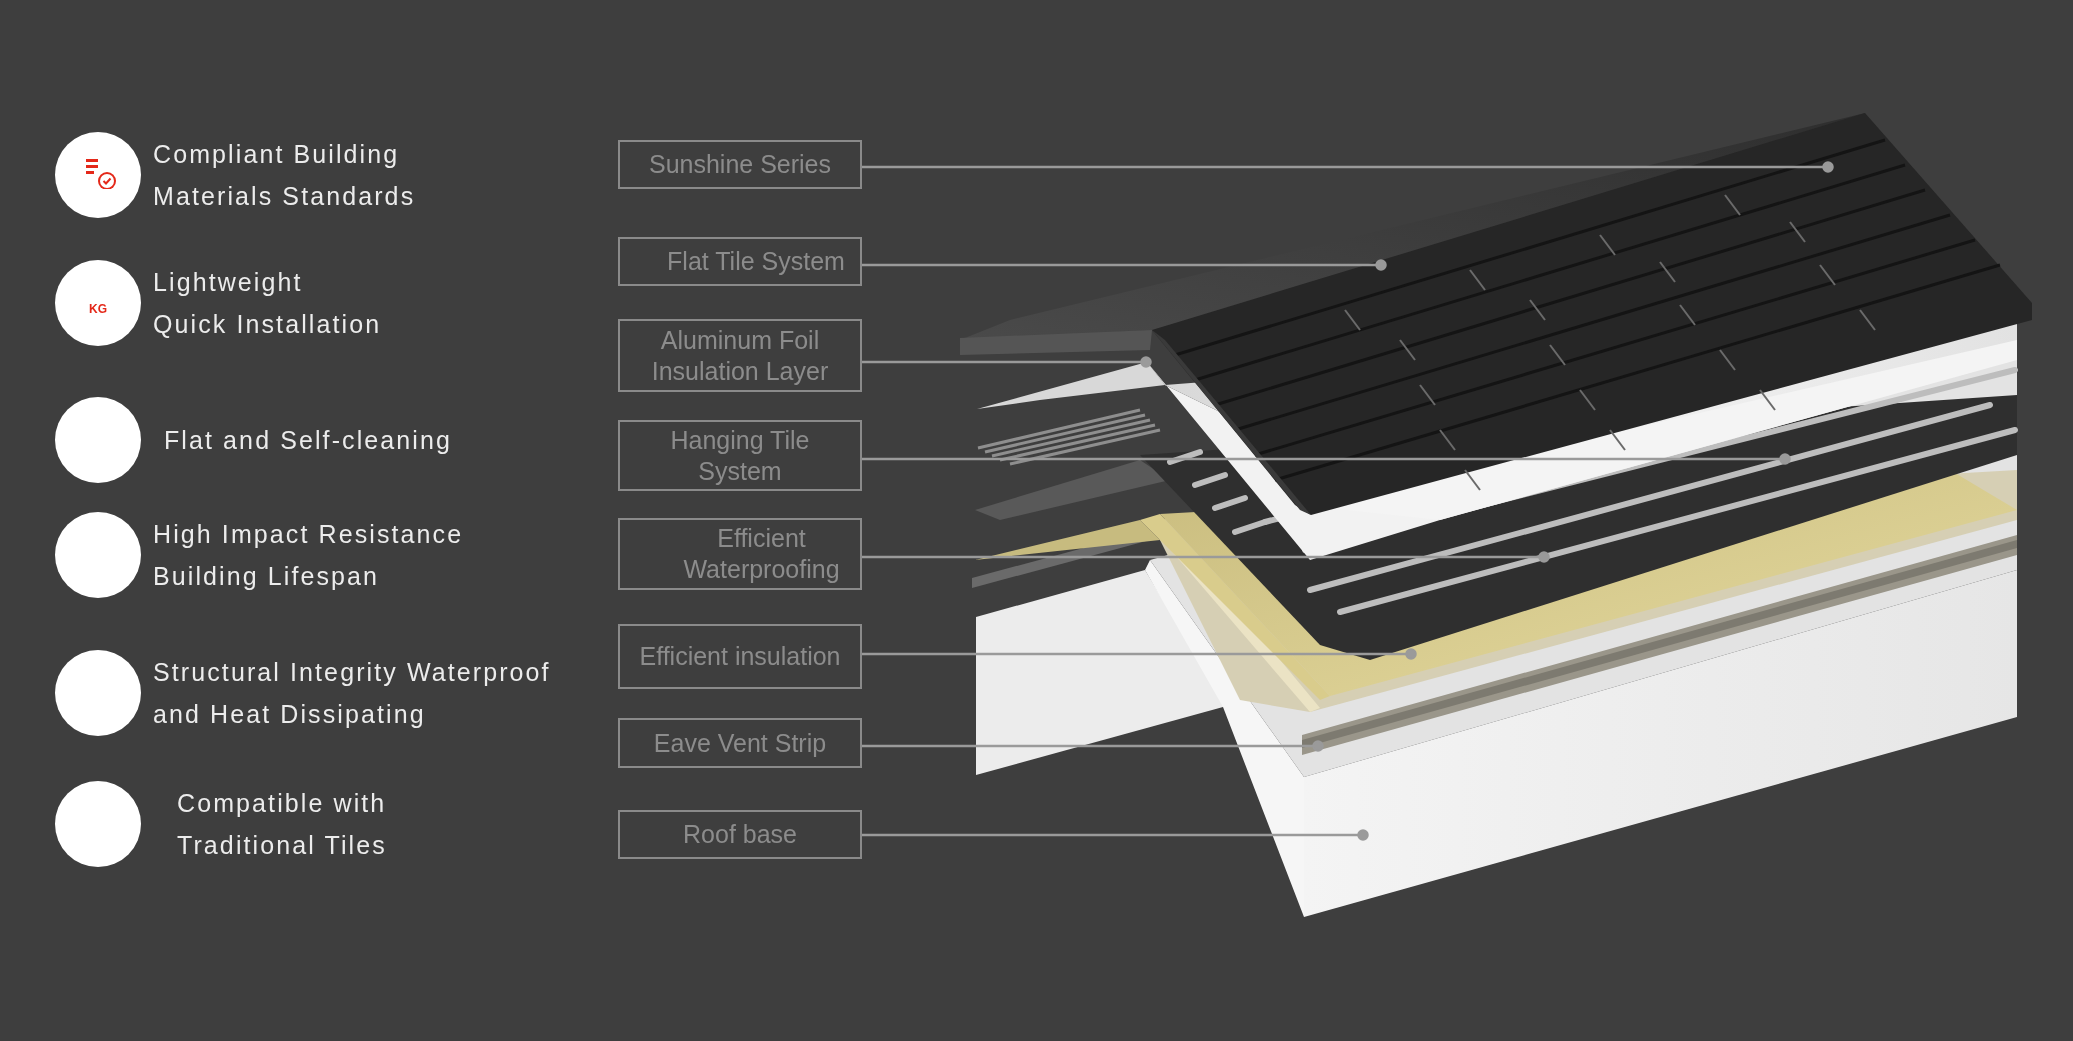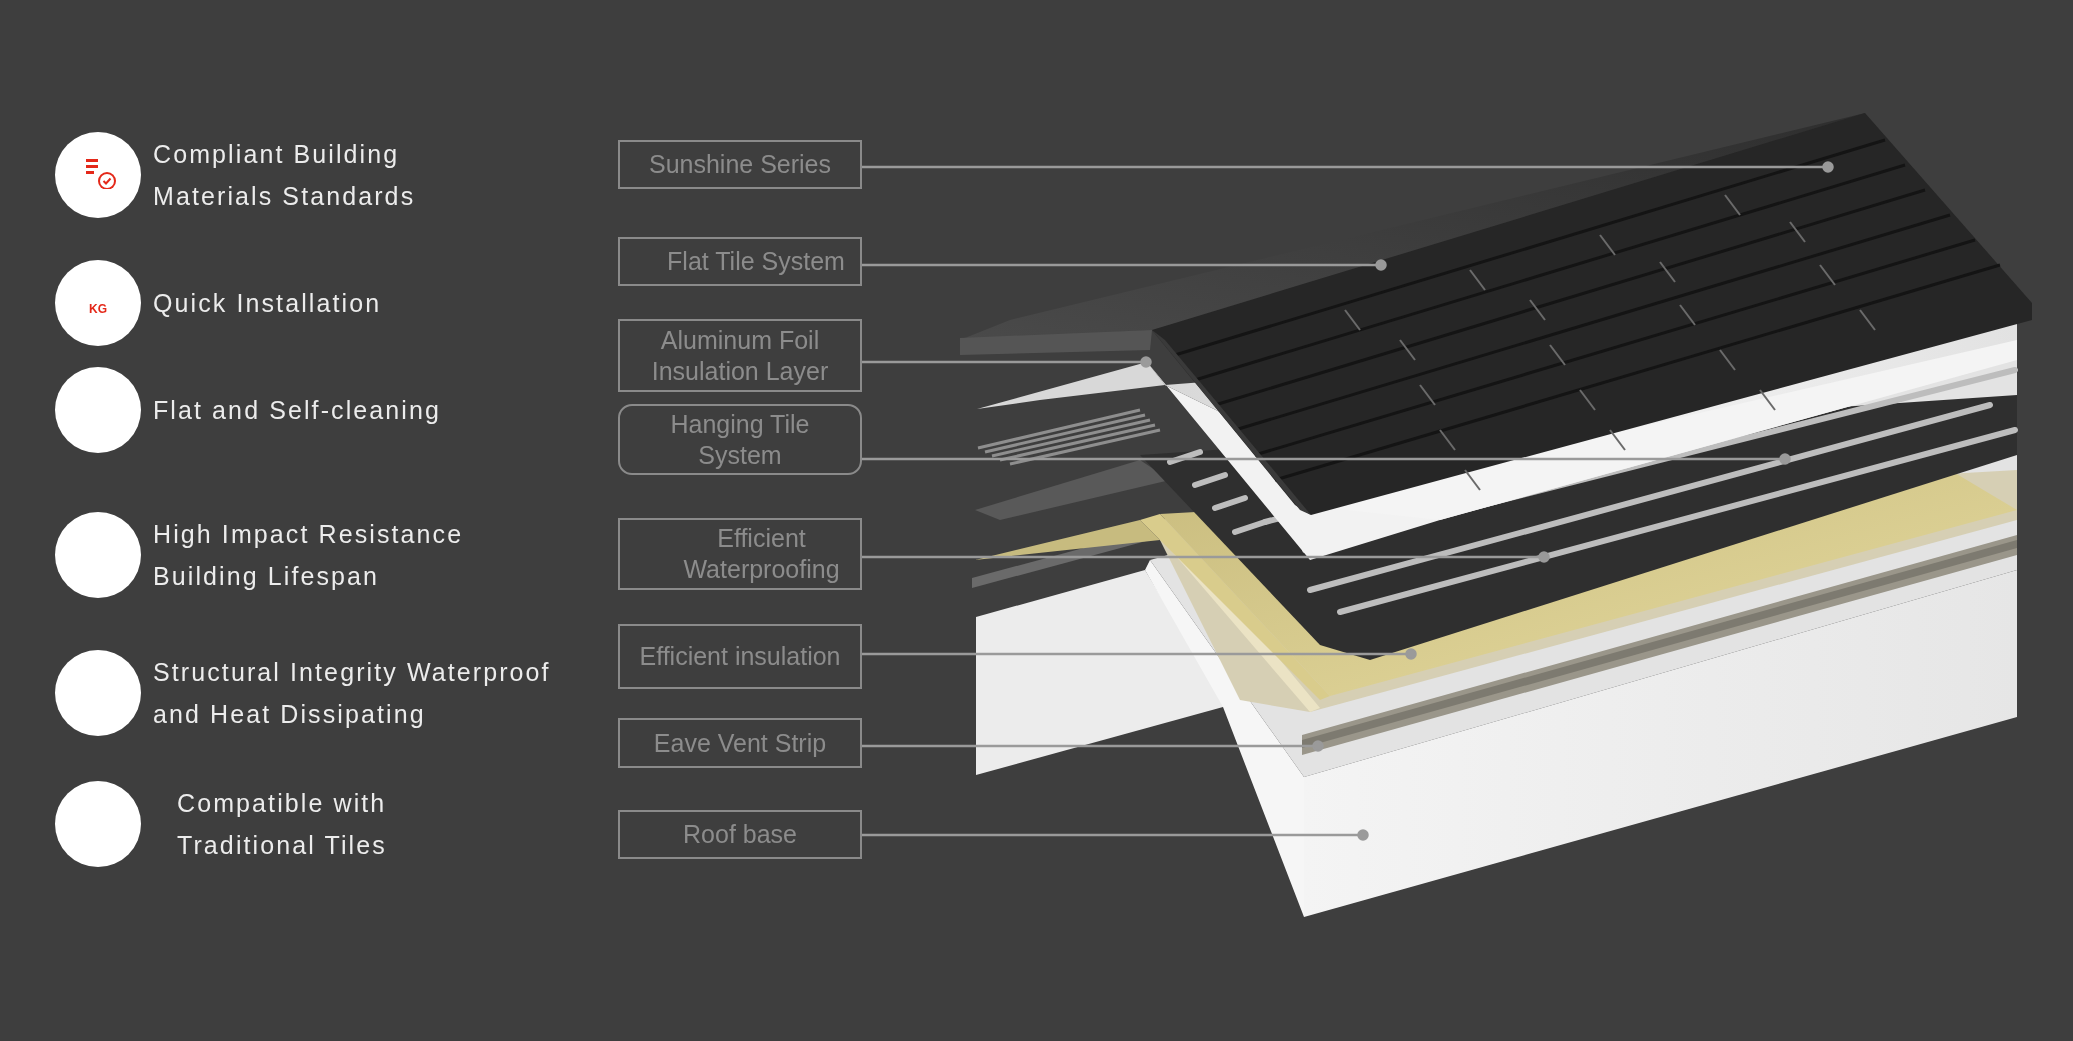--- a/index.html
+++ b/index.html
@@ -183,25 +183,26 @@
 
 <div class="feature" style="top:258px;">
   <div class="icon">
     <svg viewBox="0 0 56 56">
         <circle cx="28" cy="10" r="5" fill="none" stroke="#fff" stroke-width="3"></circle>
       <path d="M16 16 h24 l6 30 h-36 z" fill="#fff"></path>
       <text x="28" y="38" text-anchor="middle" font-family="Liberation Sans, sans-serif" font-size="12" font-weight="bold" fill="#e42819">KG</text>
       </svg>
   </div>
   <div class="text">
+      <span>Lightweight</span>
       <span>Quick Installation</span>
     </div>
 </div>
 
-<div class="feature" style="top:365px;">
+<div class="feature" style="top:395px;gap:11px;">
   <div class="icon">
     <svg viewBox="0 0 56 56" fill="#fff">
       <path d="M20 20 q2 9 10 10 q-8 2 -10 10 q-2 -8 -10 -10 q8 -1 10 -10z"></path>
       <path d="M36 6 q1.5 7 8 8 q-6.5 1 -8 8 q-1.5 -7 -8 -8 q6.5 -1 8 -8z"></path>
       <path d="M14 6 q1 4 5 5 q-4 1 -5 5 q-1 -4 -5 -5 q4 -1 5 -5z"></path>
       <path d="M42 30 q1 5 5 6 q-4 1 -5 6 q-1 -5 -5 -6 q4 -1 5 -6z"></path>
       </svg>
   </div>
   <div class="text">
       <span>Flat and Self-cleaning</span>
@@ -255,21 +256,21 @@
 <div class="label-box" style="top:140px; height:49px;">
   <span>Sunshine Series</span>
 </div>
 <div class="label-box" style="top:237px; height:49px;padding-left:32px;">
   <span>Flat Tile System</span>
 </div>
 <div class="label-box" style="top:319px; height:73px;">
   <span>Aluminum Foil</span>
   <span>Insulation Layer</span>
 </div>
-<div class="label-box" style="top:404px; height:71px;border-radius:14px;">
+<div class="label-box" style="top:420px; height:71px;">
   <span>Hanging Tile</span>
   <span>System</span>
 </div>
 <div class="label-box" style="top:518px; height:72px;padding-left:43px;">
   <span>Efficient</span>
   <span>Waterproofing</span>
 </div>
 <div class="label-box" style="top:624px; height:65px;">
   <span>Efficient insulation</span>
 </div>

